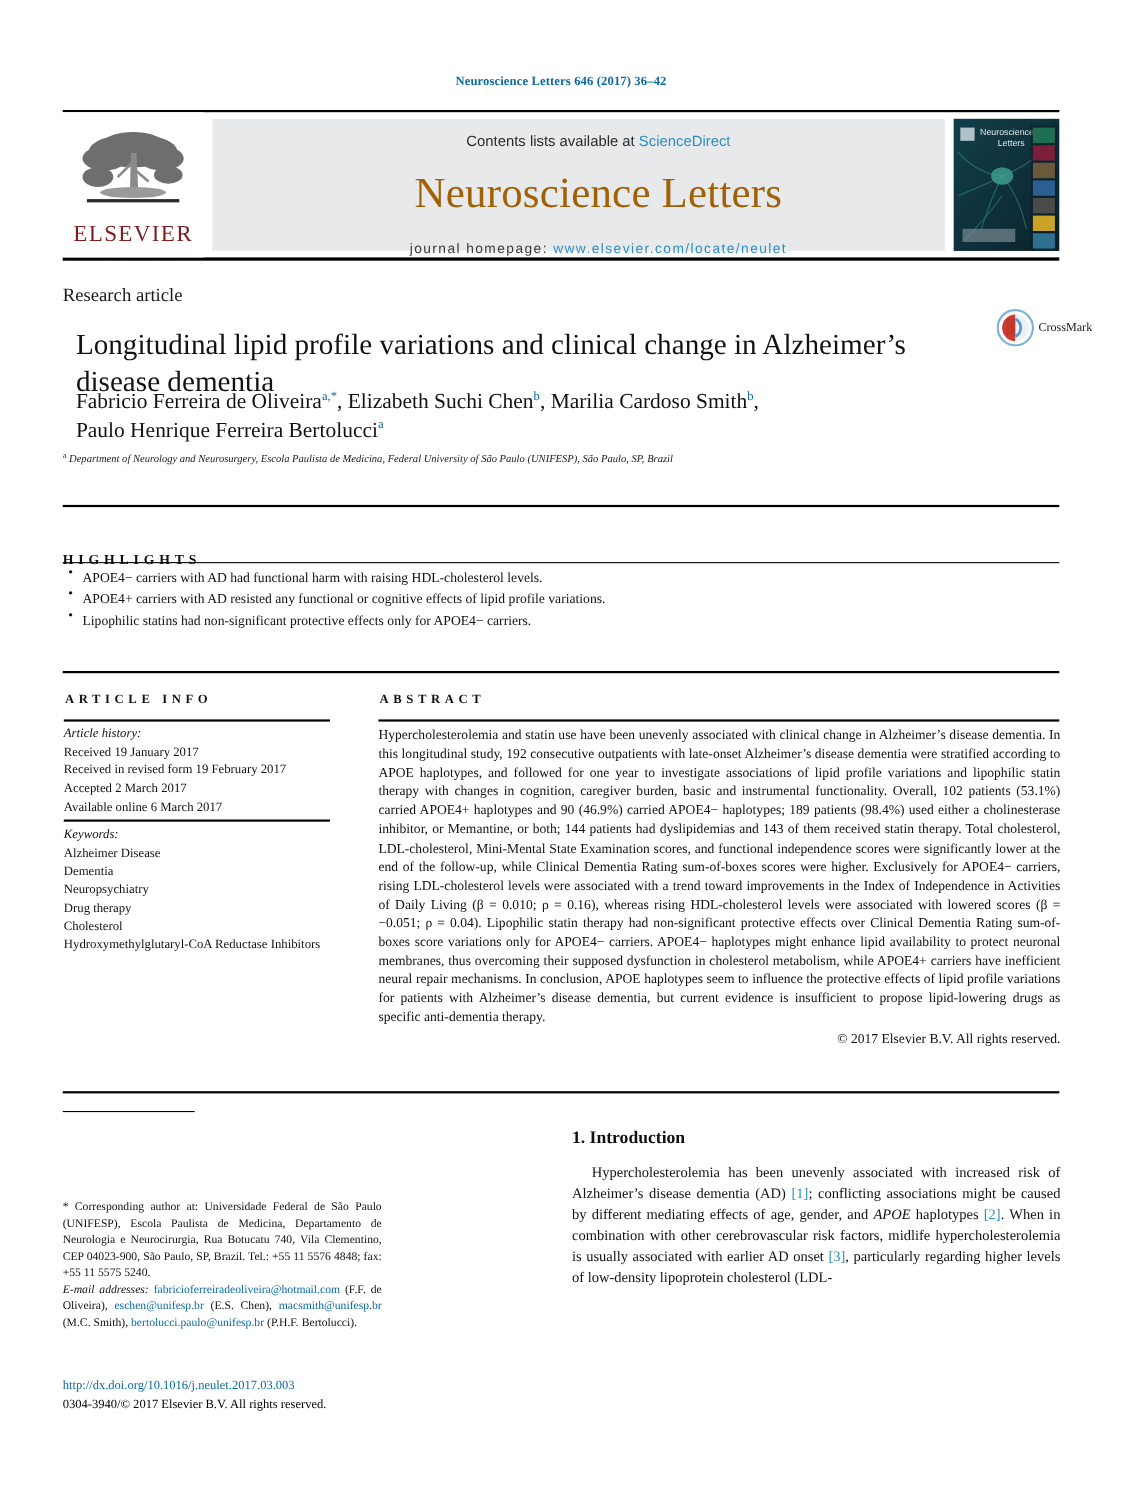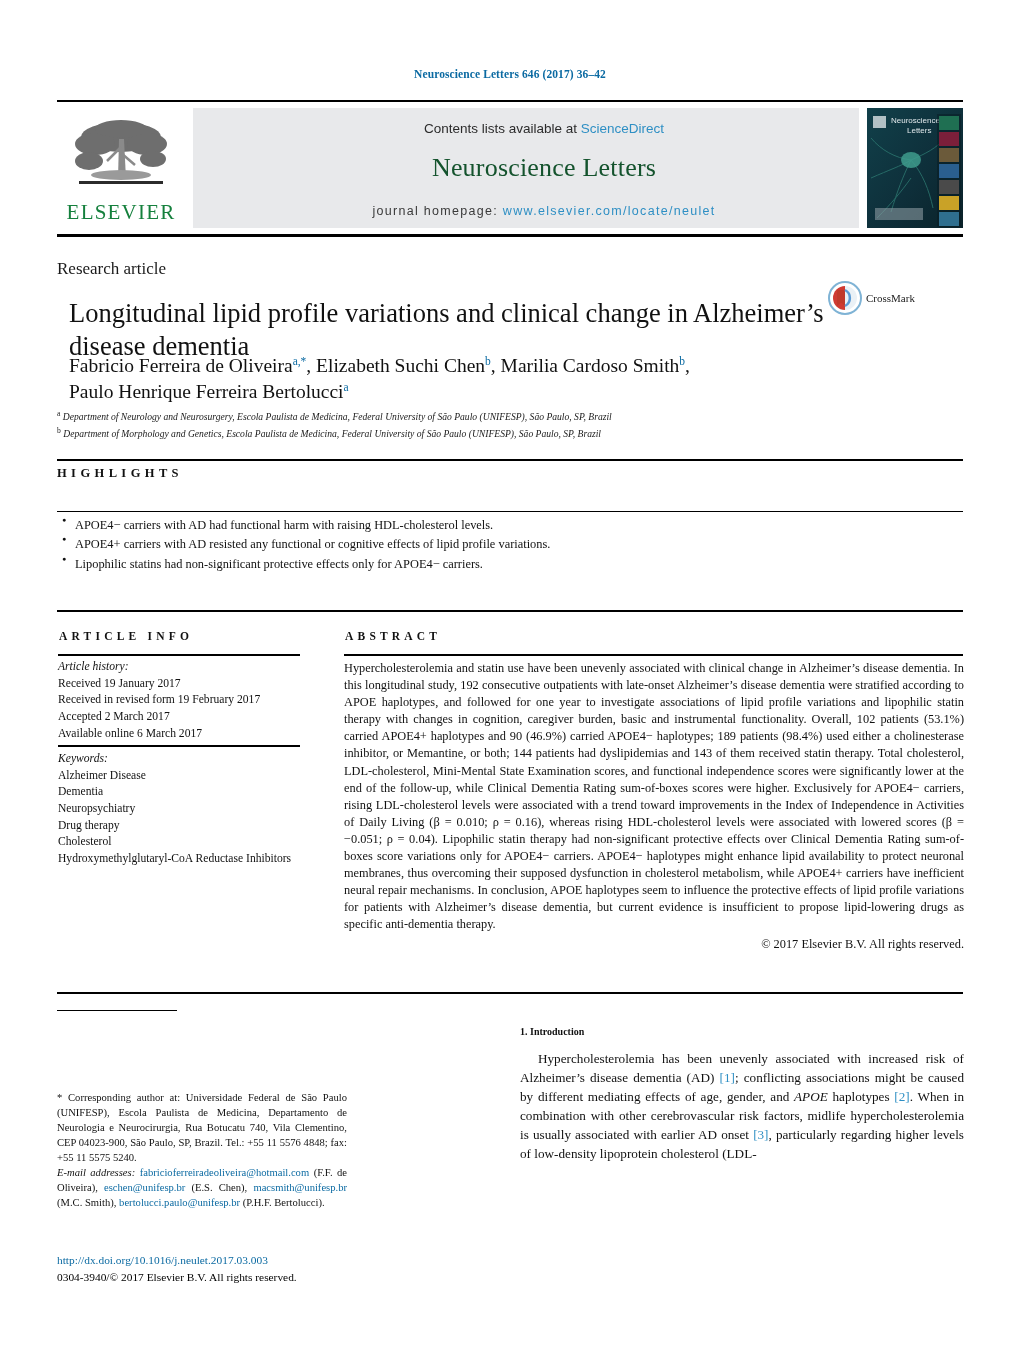--- a/index.html
+++ b/index.html
@@ -56,21 +56,21 @@
     align-items: center;
     justify-content: center;
     padding-top: 4px;
     background: #ffffff;
   }
   .tree-svg { display:block; }
   .elsevier-word {
     font-family: "Liberation Serif", serif;
     font-size: 21px;
     letter-spacing: 1.2px;
-    color: #15803d;
+    color: #7f1d1d;
     font-weight: normal;
     margin-top: 11px;
     line-height: 1;
   }
   .masthead-center {
     flex: 1 1 auto;
     background: #e8e9eb;
     display: flex;
     flex-direction: column;
     align-items: center;
@@ -82,22 +82,22 @@
   .contents-line {
     font-size: 13.5px;
     color: #2b2b2b;
     font-family: "Liberation Sans", sans-serif;
   }
   .contents-line .sd {
     color: #2e8fc4;
   }
   .journal-name {
     font-family: "Liberation Serif", serif;
-    font-size: 26px;
-    color: #14532d;
+    font-size: 39px;
+    color: #a16207;
     margin-top: 17px;
     letter-spacing: 0.2px;
   }
   .homepage-line {
     margin-top: 21px;
     font-family: "Liberation Sans", sans-serif;
     font-size: 12.5px;
     letter-spacing: 1.3px;
     color: #3a3a3a;
   }
@@ -130,21 +130,21 @@
     line-height: 1.24;
     color: #111;
     font-weight: normal;
     margin: 12px;
   }
 
   
   .crossmark {
     position: absolute;
     top: 281px;
-    left: 828px;
+    left: 906px;
     display: flex;
     align-items: center;
     gap: 4px;
   }
   .crossmark-label {
     font-size: 11px;
     color: #222;
     font-family: "Liberation Serif", serif;
   }
 
@@ -178,21 +178,21 @@
     position: absolute;
     left: 57px;
     top: 459px;
     width: 906px;
     border-top: 2px solid #000;
   }
 
   
   .hl-head {
     position: absolute;
-    top: 466px;
+    top: 502px;
     left: 57px;
     font-size: 12.5px;
     font-weight: bold;
     letter-spacing: 4.4px;
     color: #111;
   }
   .rule-b {
     position: absolute;
     left: 57px;
     top: 511px;
@@ -350,21 +350,21 @@
   }
   .doi-block .doi { color: #0b6aa2; }
 
   .col-right {
     position: absolute;
     top: 1026px;
     left: 520px;
     width: 444px;
   }
   .sec-head {
-    font-size: 10px;
+    font-size: 16px;
     font-weight: bold;
     color: #111;
     margin: 0 0 12px 0;
   }
   .body-par {
     font-size: 13.2px;
     line-height: 1.44;
     text-align: justify;
     color: #111;
     margin: 0;
@@ -460,21 +460,20 @@
     <span class="crossmark-label">CrossMark</span>
   </div>
 
   <div class="authors">
     <span>Fabricio Ferreira de Oliveira</span><sup>a,*</sup>, <span>Elizabeth Suchi Chen</span><sup>b</sup>, <span>Marilia Cardoso Smith</span><sup>b</sup>,<br>
     <span>Paulo Henrique Ferreira Bertolucci</span><sup>a</sup>
   </div>
 
   <div class="affiliations">
     <div><sup>a</sup> <span>Department of Neurology and Neurosurgery, Escola Paulista de Medicina, Federal University of São Paulo (UNIFESP), São Paulo, SP, Brazil</span></div>
-    <div><sup>b</sup> <span>Department of Morphology and Genetics, Escola Paulista de Medicina, Federal University of São Paulo (UNIFESP), São Paulo, SP, Brazil</span></div>
   </div>
 
   <div class="rule-a"></div>
 
   <div class="hl-head">HIGHLIGHTS</div>
   <div class="rule-b"></div>
   <ul class="highlights">
     <li>APOE4− carriers with AD had functional harm with raising HDL-cholesterol levels.</li>
     <li>APOE4+ carriers with AD resisted any functional or cognitive effects of lipid profile variations.</li>
     <li>Lipophilic statins had non-significant protective effects only for APOE4− carriers.</li>

